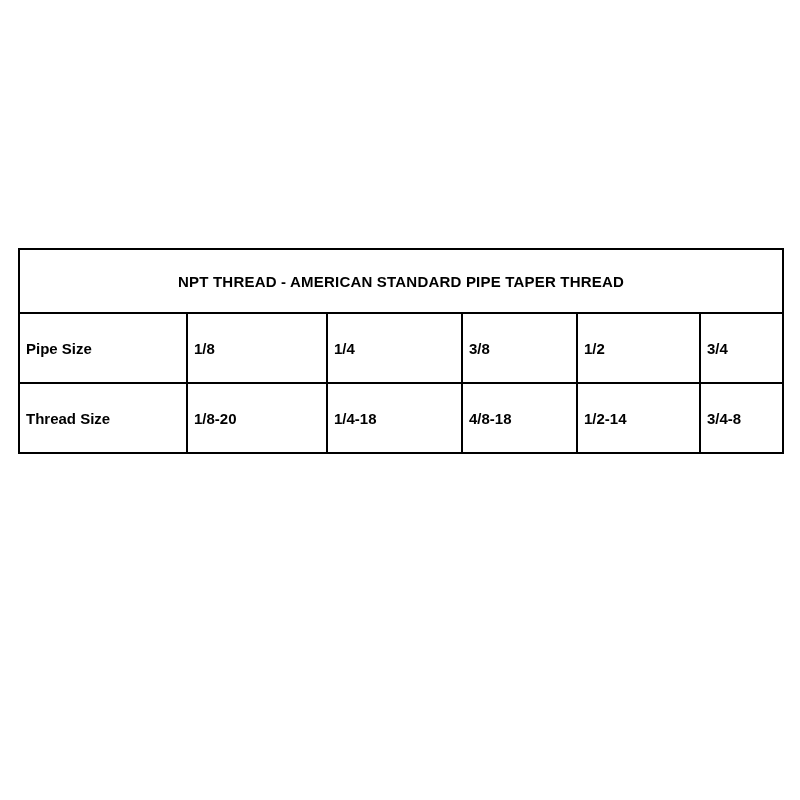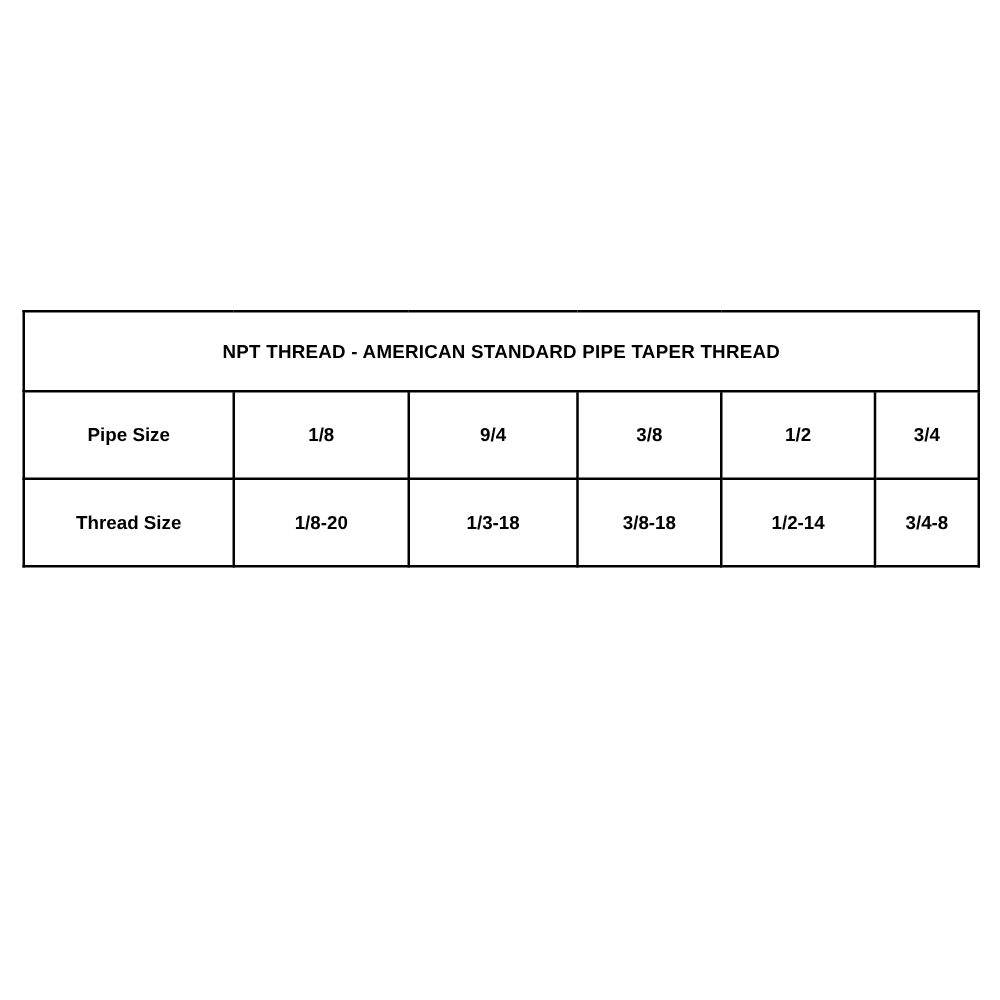--- a/index.html
+++ b/index.html
@@ -43,29 +43,28 @@
   }
 
   .title-cell {
     text-align: center;
     height: 62px;
     font-size: 15.5px;
     letter-spacing: 0.2px;
   }
 
   .row-label {
-    text-align: center;
+    text-align: left;
     height: 68px;
     font-size: 14.5px;
     padding-left: 8px;
     margin-left: 30px;
   }
 
   .val {
-    text-align: center;
     height: 68px;
     font-size: 15px;
   }
 
   
   col.c0 { width: 168px; }
   col.c1 { width: 140px; }
   col.c2 { width: 135px; }
   col.c3 { width: 115px; }
   col.c4 { width: 123px; }
@@ -86,31 +85,31 @@
           <col class="c5">
       </colgroup>
       <tbody>
         <tr>
           <td class="title-cell" colspan="6">NPT THREAD - AMERICAN STANDARD PIPE TAPER THREAD</td>
         </tr>
 
         <tr>
           <td class="row-label">Pipe Size</td>
           <td class="val">1/8</td>
-          <td class="val">9/4</td>
+          <td class="val">1/4</td>
           <td class="val">3/8</td>
           <td class="val">1/2</td>
           <td class="val">3/4</td>
         </tr>
 
         <tr>
           <td class="row-label">Thread Size</td>
           <td class="val">1/8-20</td>
-          <td class="val">1/3-18</td>
-          <td class="val">3/8-18</td>
+          <td class="val">1/4-18</td>
+          <td class="val">4/8-18</td>
           <td class="val">1/2-14</td>
           <td class="val">3/4-8</td>
         </tr>
 
       </tbody>
     </table>
   </div>
 </div>
 
 </body></html>

